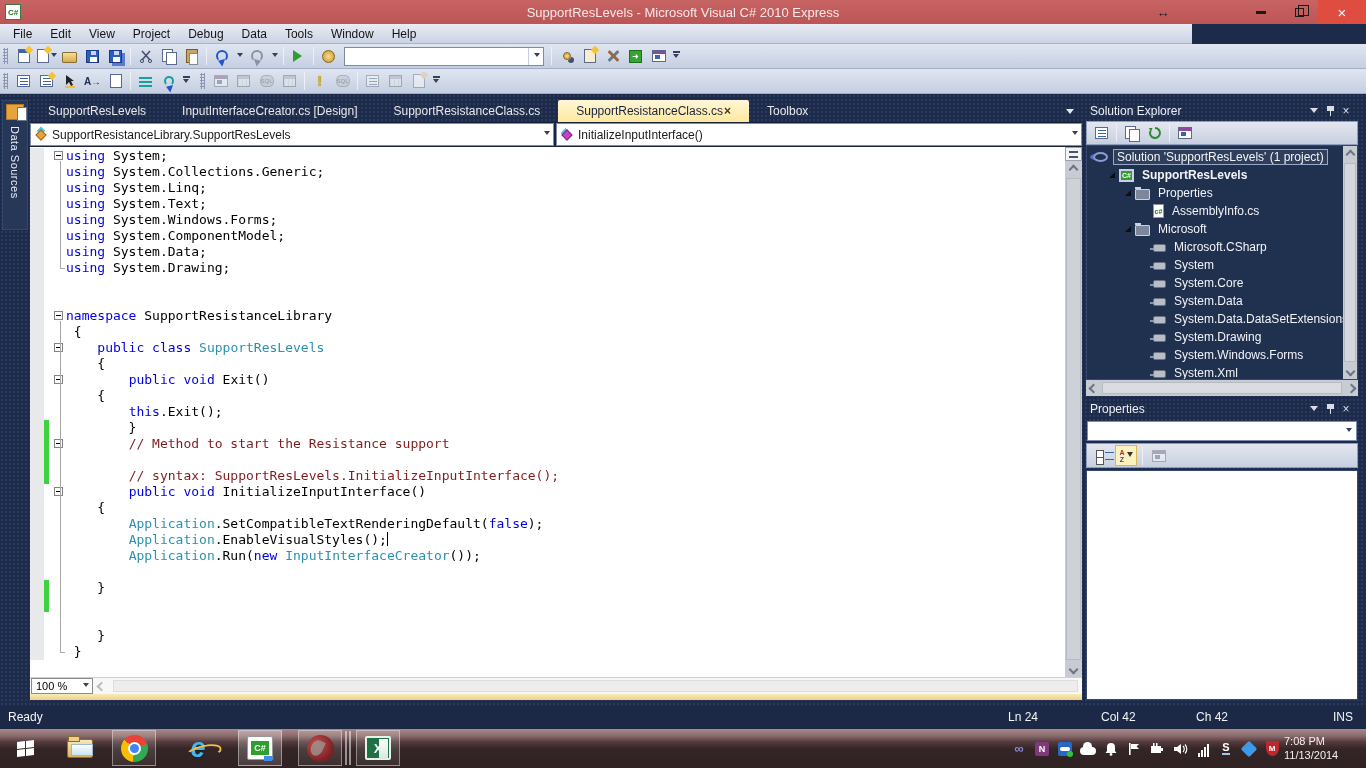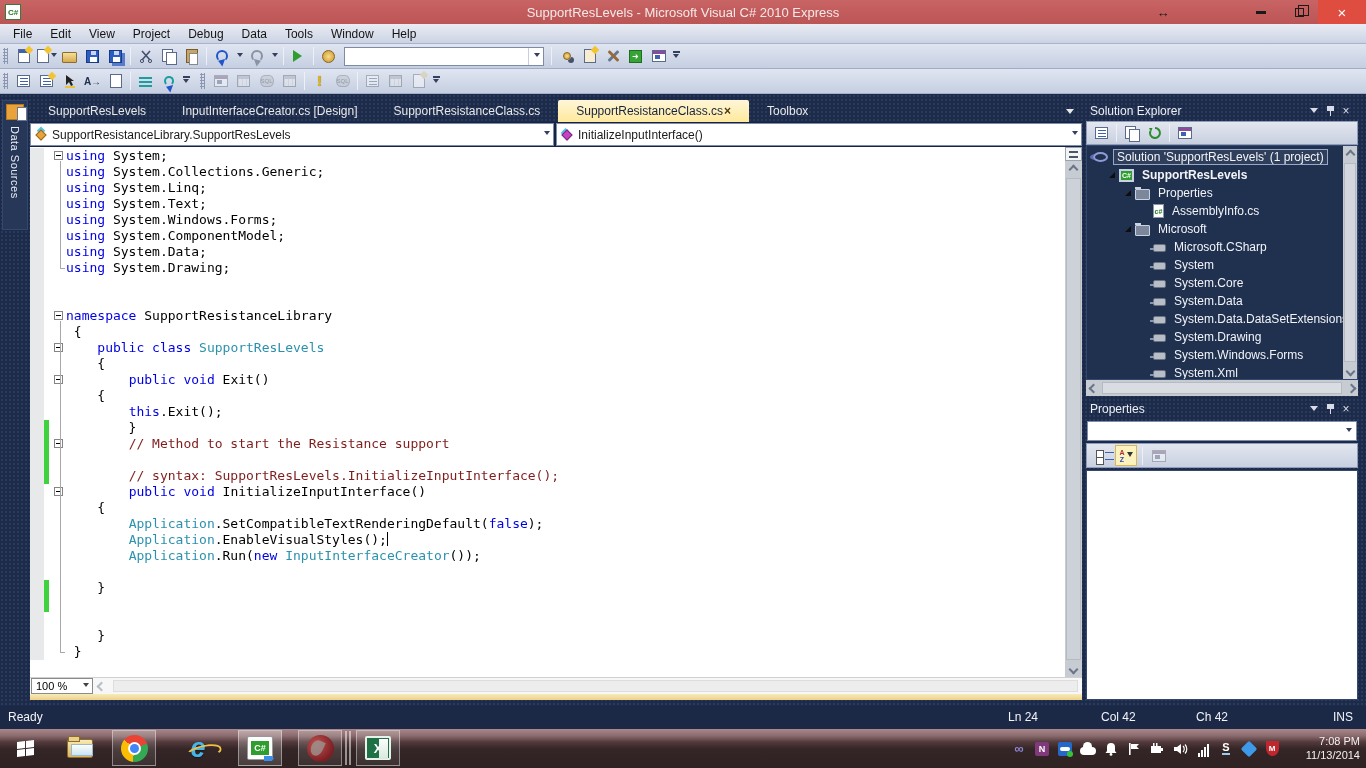--- a/index.html
+++ b/index.html
@@ -14,21 +14,21 @@
   #window-title { position:absolute; left:0; right:0; text-align:center; color:#F4E9E9; font-size:13px; pointer-events:none; }
   #win-controls { position:absolute; right:0; top:0; height:24px; display:flex; align-items:stretch; }
   .win-btn { width:38px; display:flex; align-items:center; justify-content:center; color:#1a1a1a; font-size:13px; }
   #btn-swap { margin-right:60px; }
   .min-glyph { width:10px; height:3px; background:#1a1a1a; }
   .restore-glyph { width:9px; height:9px; border:1px solid #1a1a1a; position:relative; background:transparent; }
   .restore-glyph:before { content:""; position:absolute; left:2px; top:-4px; width:9px; height:9px; border:1px solid #1a1a1a; }
   #btn-close { width:48px; background:#DF4C40; color:#fff; font-size:15px; }
 
   
-  #menubar { position:absolute; left:0; top:24px; width:1366px; height:20px;
+  #menubar { position:absolute; left:0; top:24px; width:1192px; height:20px;
     background:linear-gradient(#E9ECF4,#CBD3E3); border-bottom:1px solid #A9B3CC; display:flex; align-items:center; padding-left:4px; }
   .menu-item { font-size:12px; color:#141414; padding:2px 9px; }
 
   
   .toolbar-row { position:absolute; left:0; width:1366px; height:25px;
     background:linear-gradient(#E0E5F1,#C5CFE1); border-bottom:1px solid #A2ADC7; display:flex; align-items:center; }
   #toolbar1 { top:44px; } #toolbar2 { top:69px; }
   .grip { width:5px; height:16px; margin:0 4px 0 3px;
     background-image:radial-gradient(#8B97B2 1px, transparent 1.2px); background-size:3px 3px; }
   .tbtn { width:23px; height:22px; display:flex; align-items:center; justify-content:center; position:relative; }
@@ -224,21 +224,21 @@
   .ti-tv { width:14px; height:14px; background:#2569C8; border-radius:2px; position:relative; }
   .ti-tv:before { content:""; position:absolute; left:2px; top:5px; width:10px; height:4px; background:#fff; border-radius:2px; }
   .ti-tv:after { content:""; position:absolute; right:-1px; bottom:-1px; width:6px; height:6px; background:#35C435; border-radius:50%; }
   .ti-cloud { width:16px; height:8px; background:#fff; border-radius:5px; position:relative; margin-top:4px; }
   .ti-cloud:before { content:""; position:absolute; left:3px; top:-5px; width:9px; height:9px; background:#fff; border-radius:50%; }
   .ti-sig { display:flex; align-items:flex-end; gap:1px; }
   .ti-sig span { width:2px; background:#fff; }
   .ti-syn { color:#fff; font-size:11px; font-weight:bold; border-bottom:2px solid #9ACAF0; line-height:11px; }
   .ti-dropbox { width:12px; height:12px; background:#3D9AE8; transform:rotate(45deg); clip-path:polygon(0 0,100% 0,100% 100%,0 100%); border-radius:2px; }
   .ti-mcafee { width:13px; height:15px; background:#C0272D; border-radius:0 0 50% 50%; color:#fff; font-size:8px; font-weight:bold; display:flex; align-items:center; justify-content:center; }
-  #clock { position:absolute; right:6px; top:5px; width:76px; text-align:right; color:#F4F0F0; font-size:11px; line-height:14px; }
+  #clock { position:absolute; right:6px; top:5px; width:76px; text-align:left; color:#F4F0F0; font-size:11px; line-height:14px; }
 </style>
 </head>
 <body>
 
 <div id="titlebar">
   <div id="app-icon">C#</div>
   <div id="window-title">SupportResLevels - Microsoft Visual C# 2010 Express</div>
   <div id="win-controls">
     <div class="win-btn" id="btn-swap">↔</div>
     <div class="win-btn">

